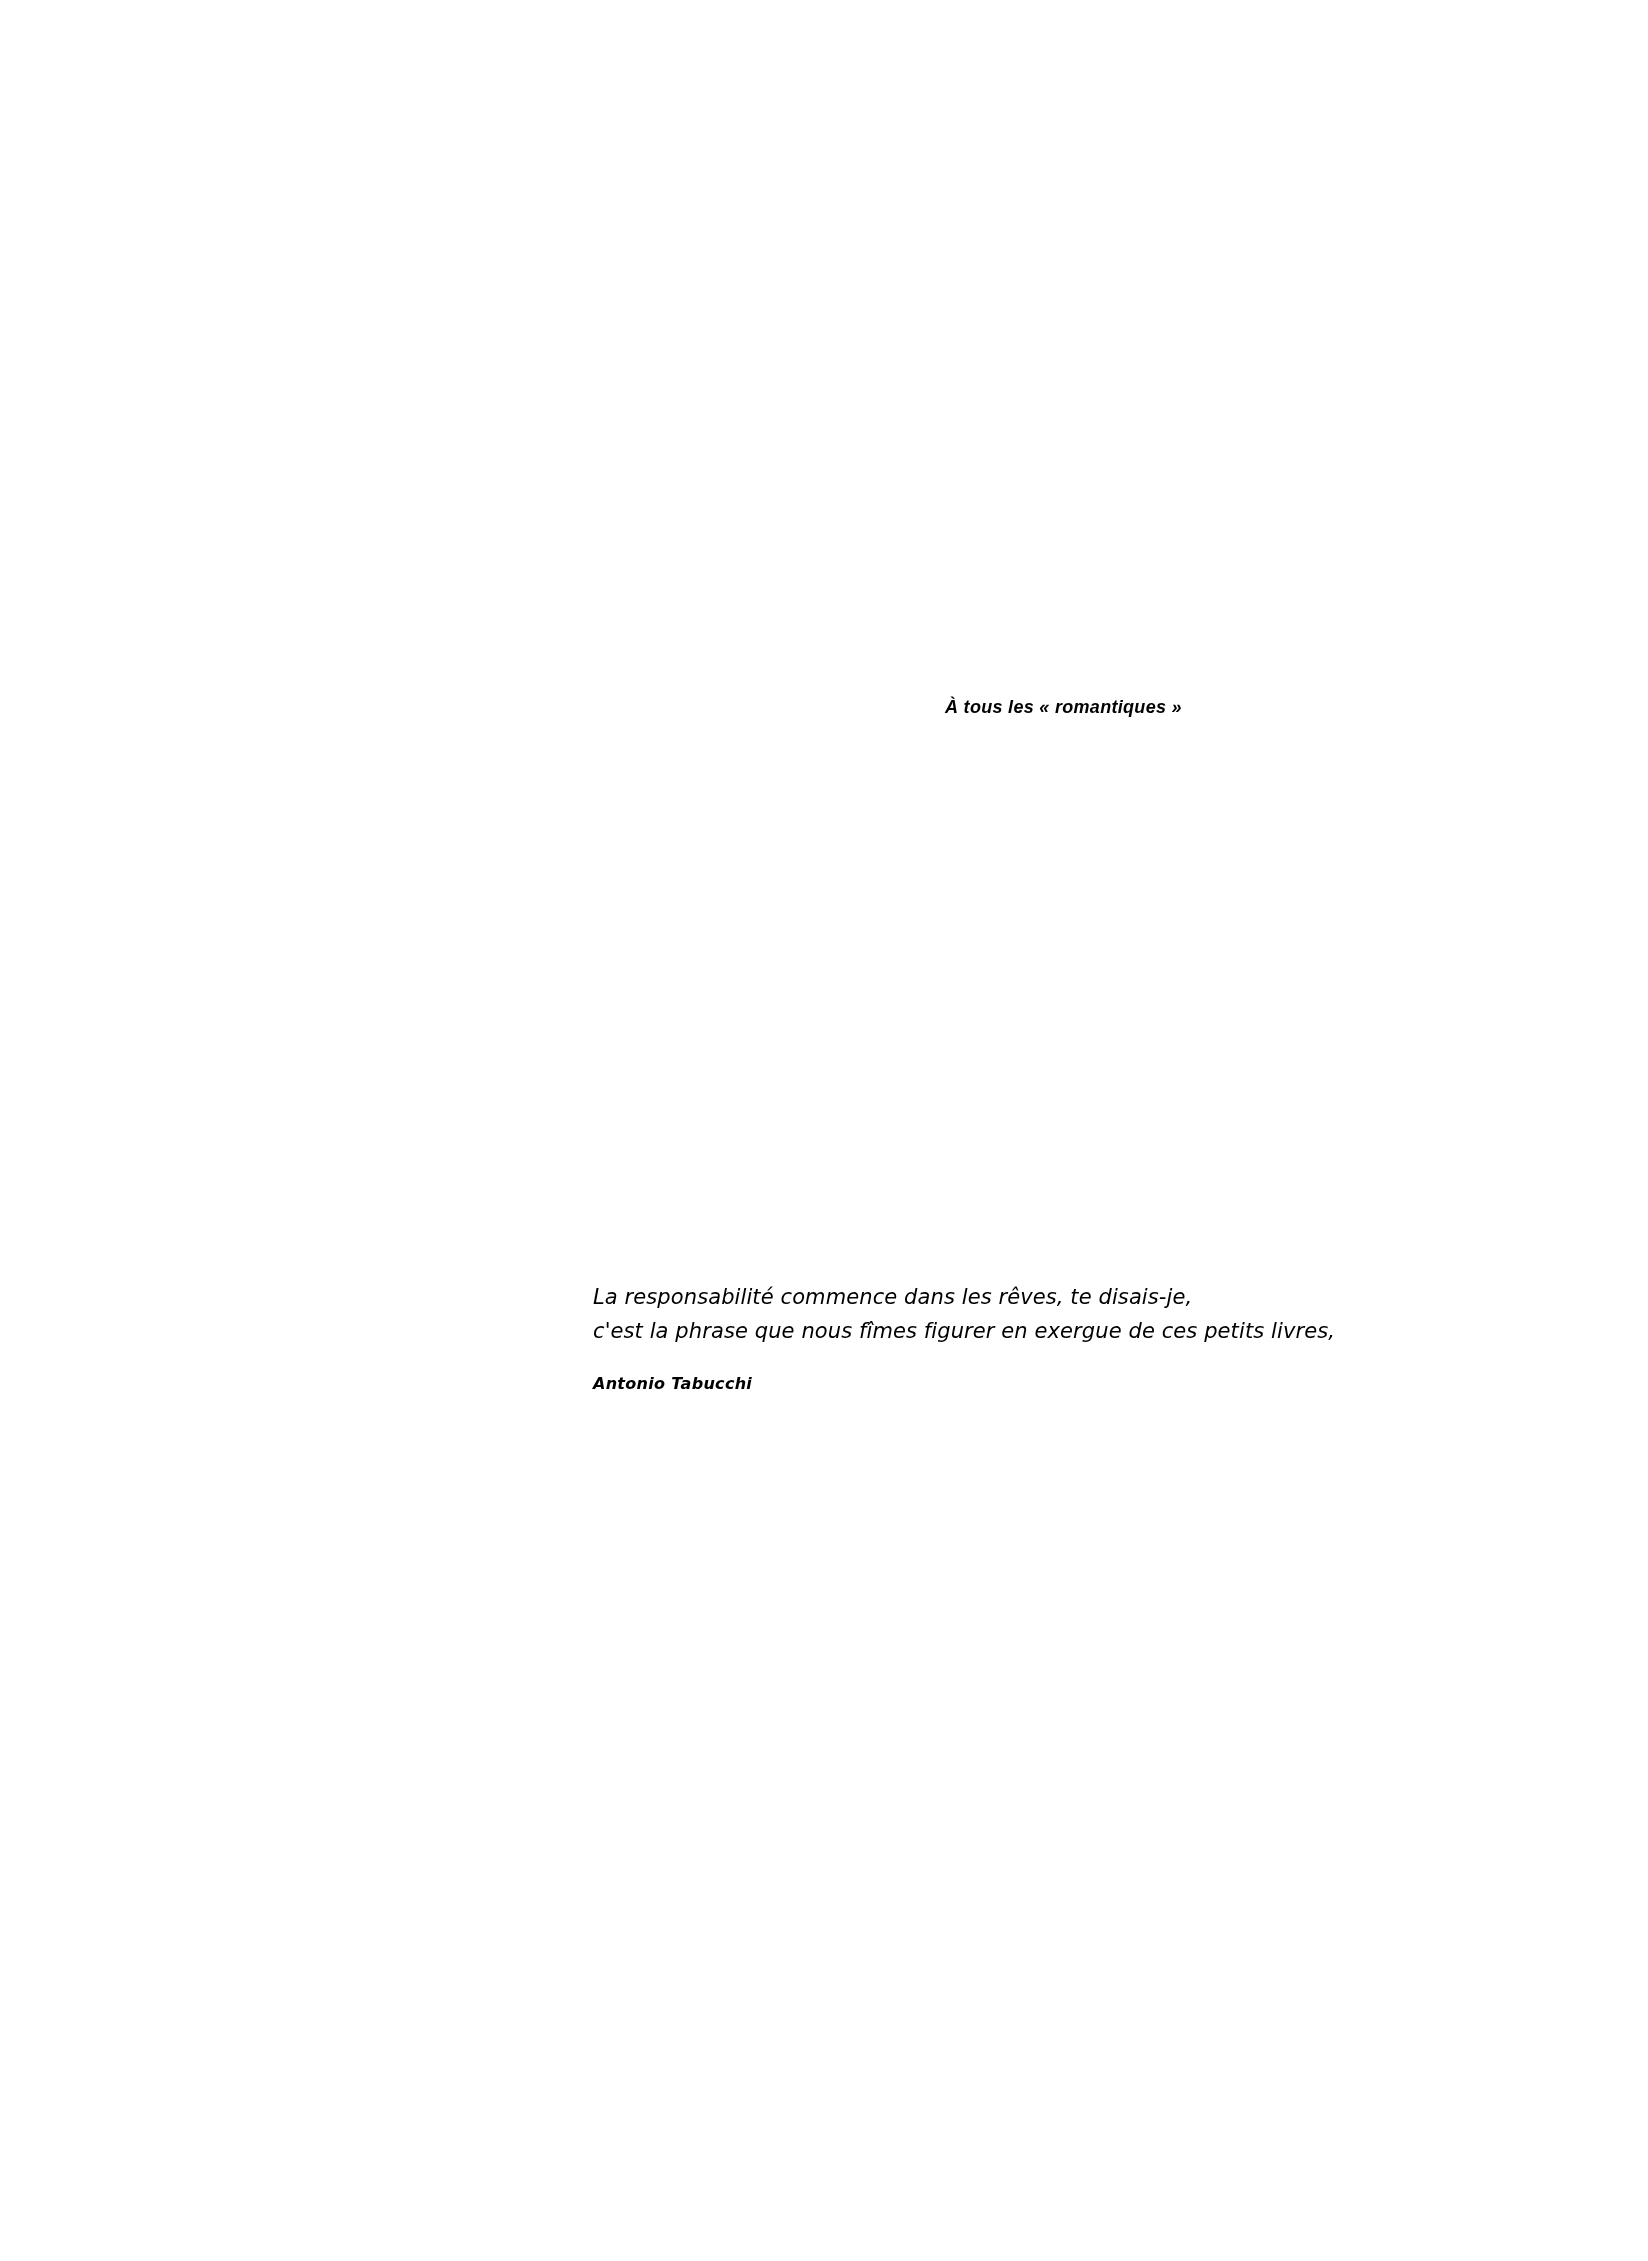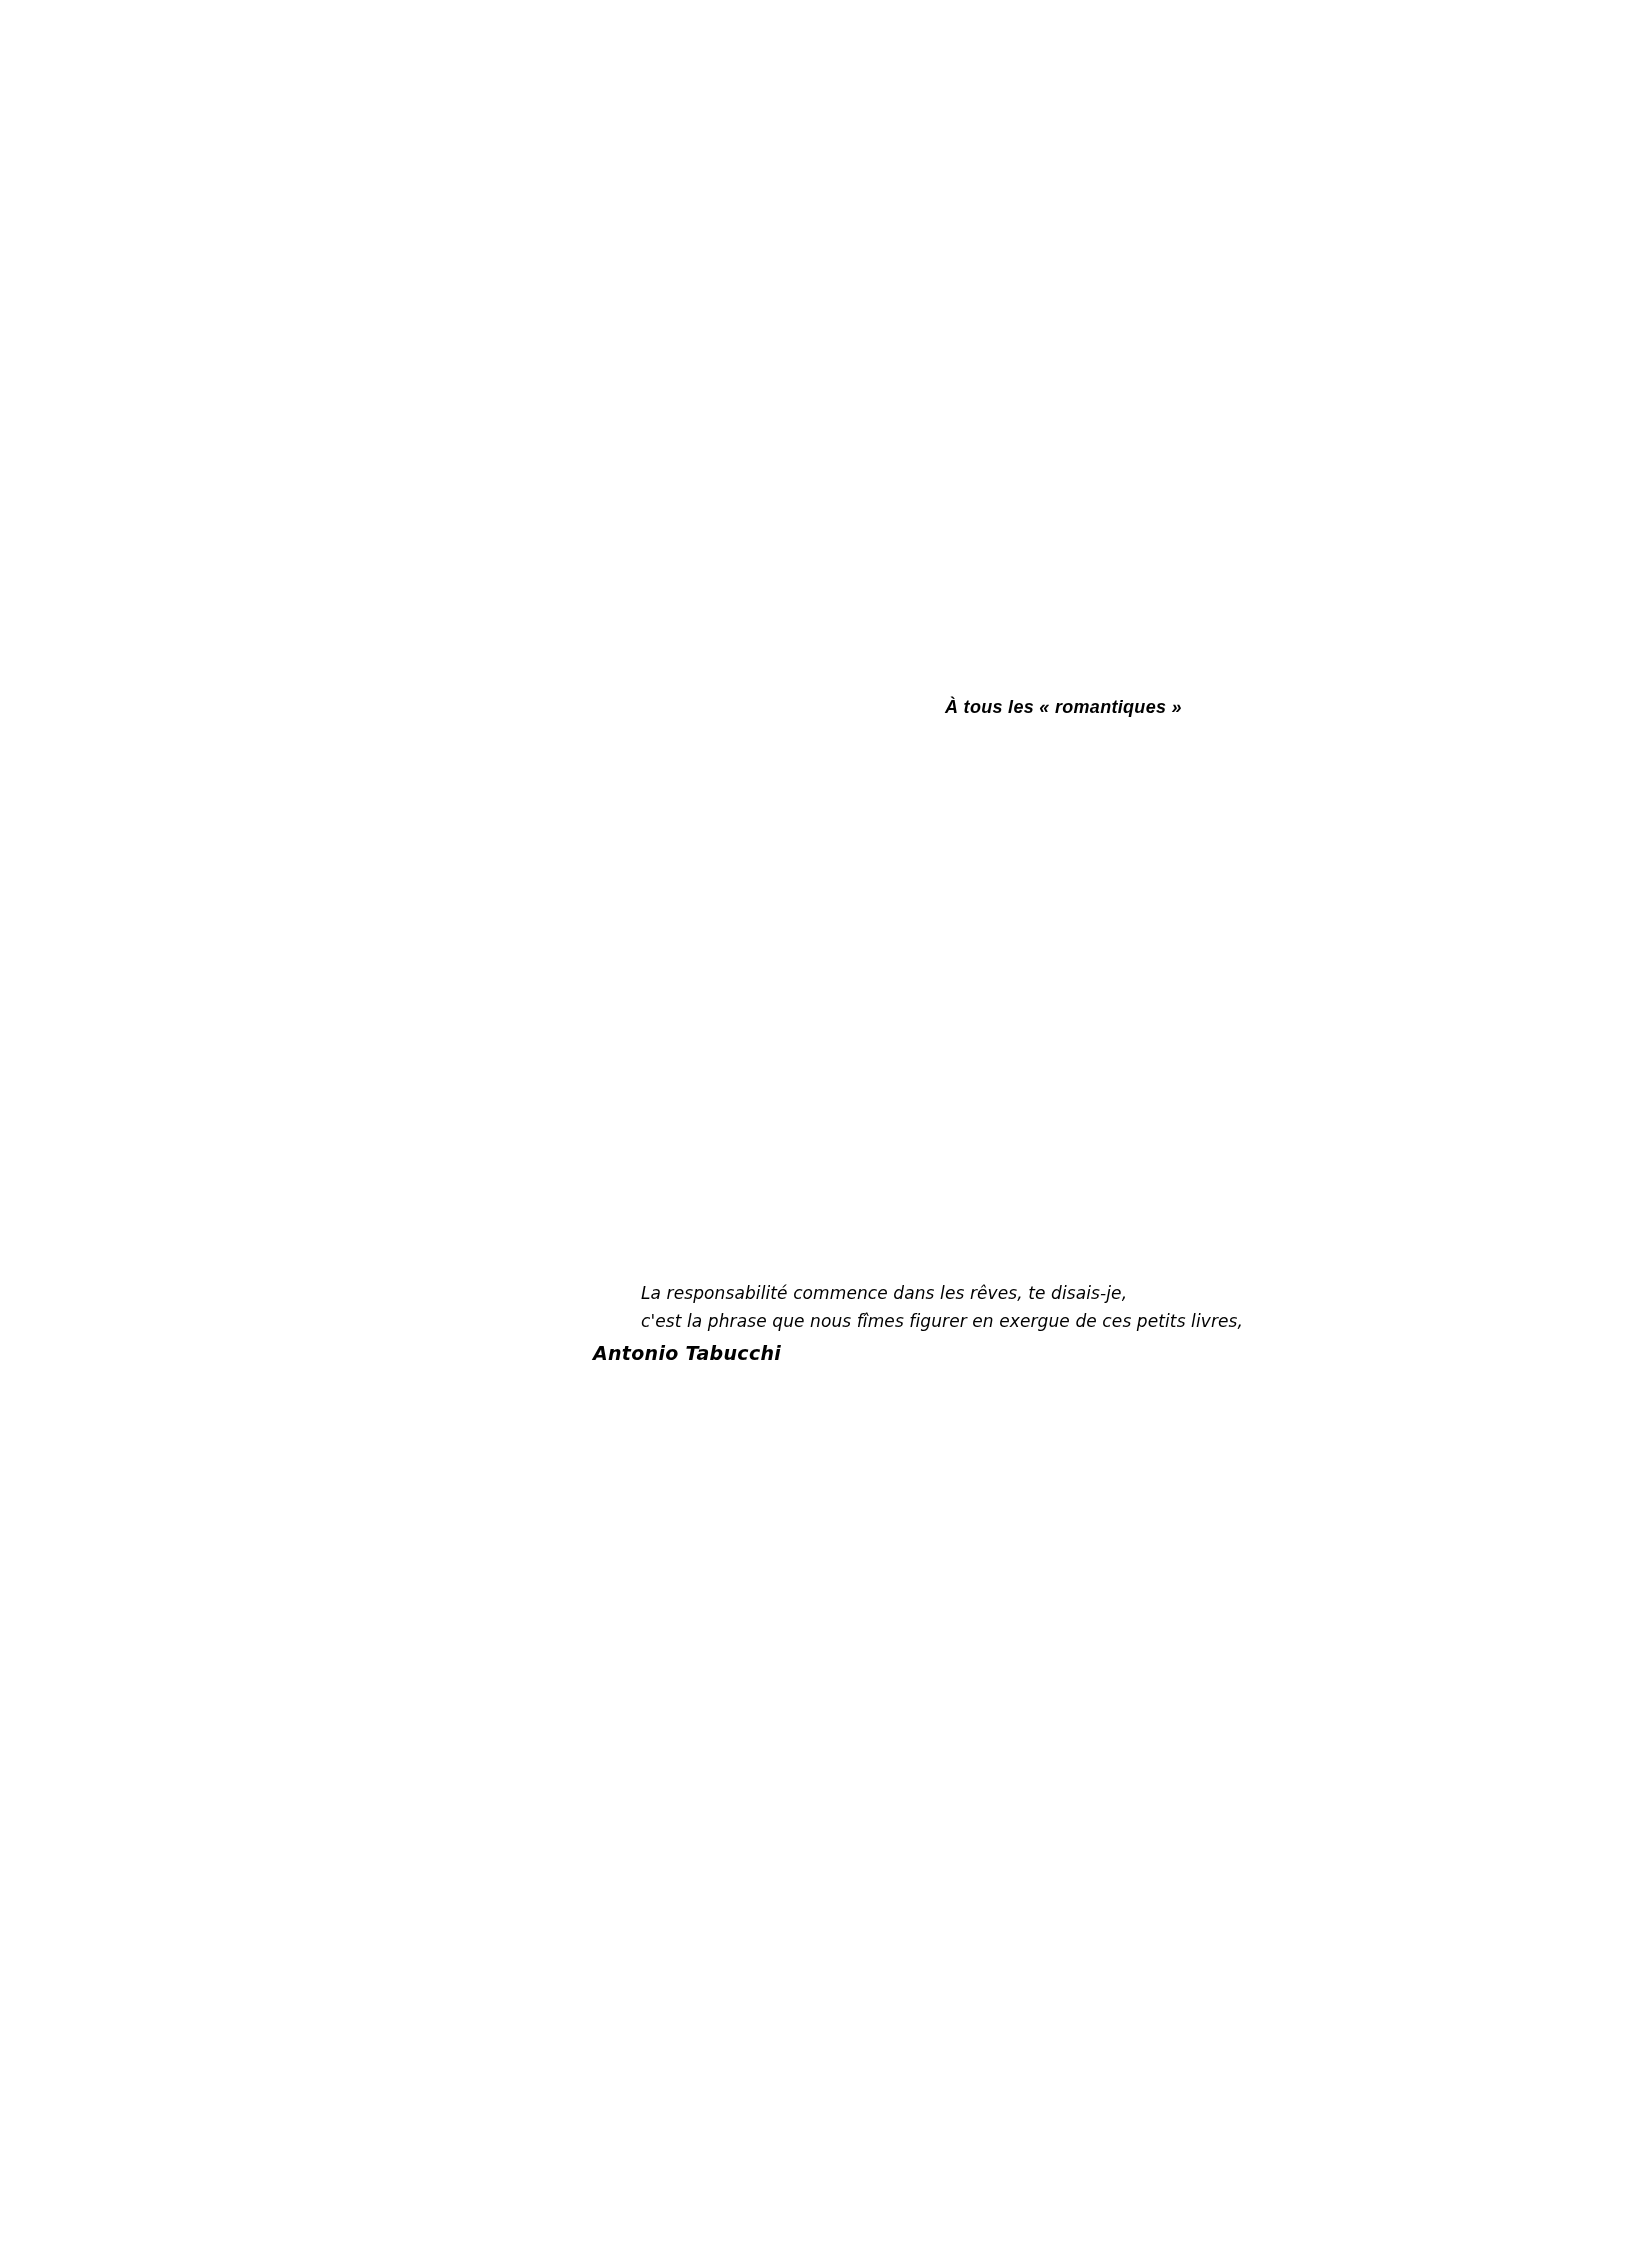--- a/index.html
+++ b/index.html
@@ -40,32 +40,31 @@
   
   .epigraph {
     position: absolute;
     left: 593px;
     top: 1280px;
     width: 910px;
   }
   .epigraph-line {
     font-family: "DejaVu Sans", sans-serif;
     font-style: italic;
-    font-size: 17px;
+    font-size: 21px;
     line-height: 1.62;
     letter-spacing: 0.1px;
     white-space: nowrap;
-    margin-left: 48px;
   }
   .epigraph-author {
-    margin-top: 7px;
+    margin-top: 26px;
     font-family: "DejaVu Sans", sans-serif;
     font-style: italic;
     font-weight: 700;
-    font-size: 19px;
+    font-size: 16px;
     letter-spacing: 0.3px;
     white-space: nowrap;
   }
 </style>
 </head>
 <body>
 
 <div class="page">
 
   <div class="dedication">À tous les « romantiques »</div>

